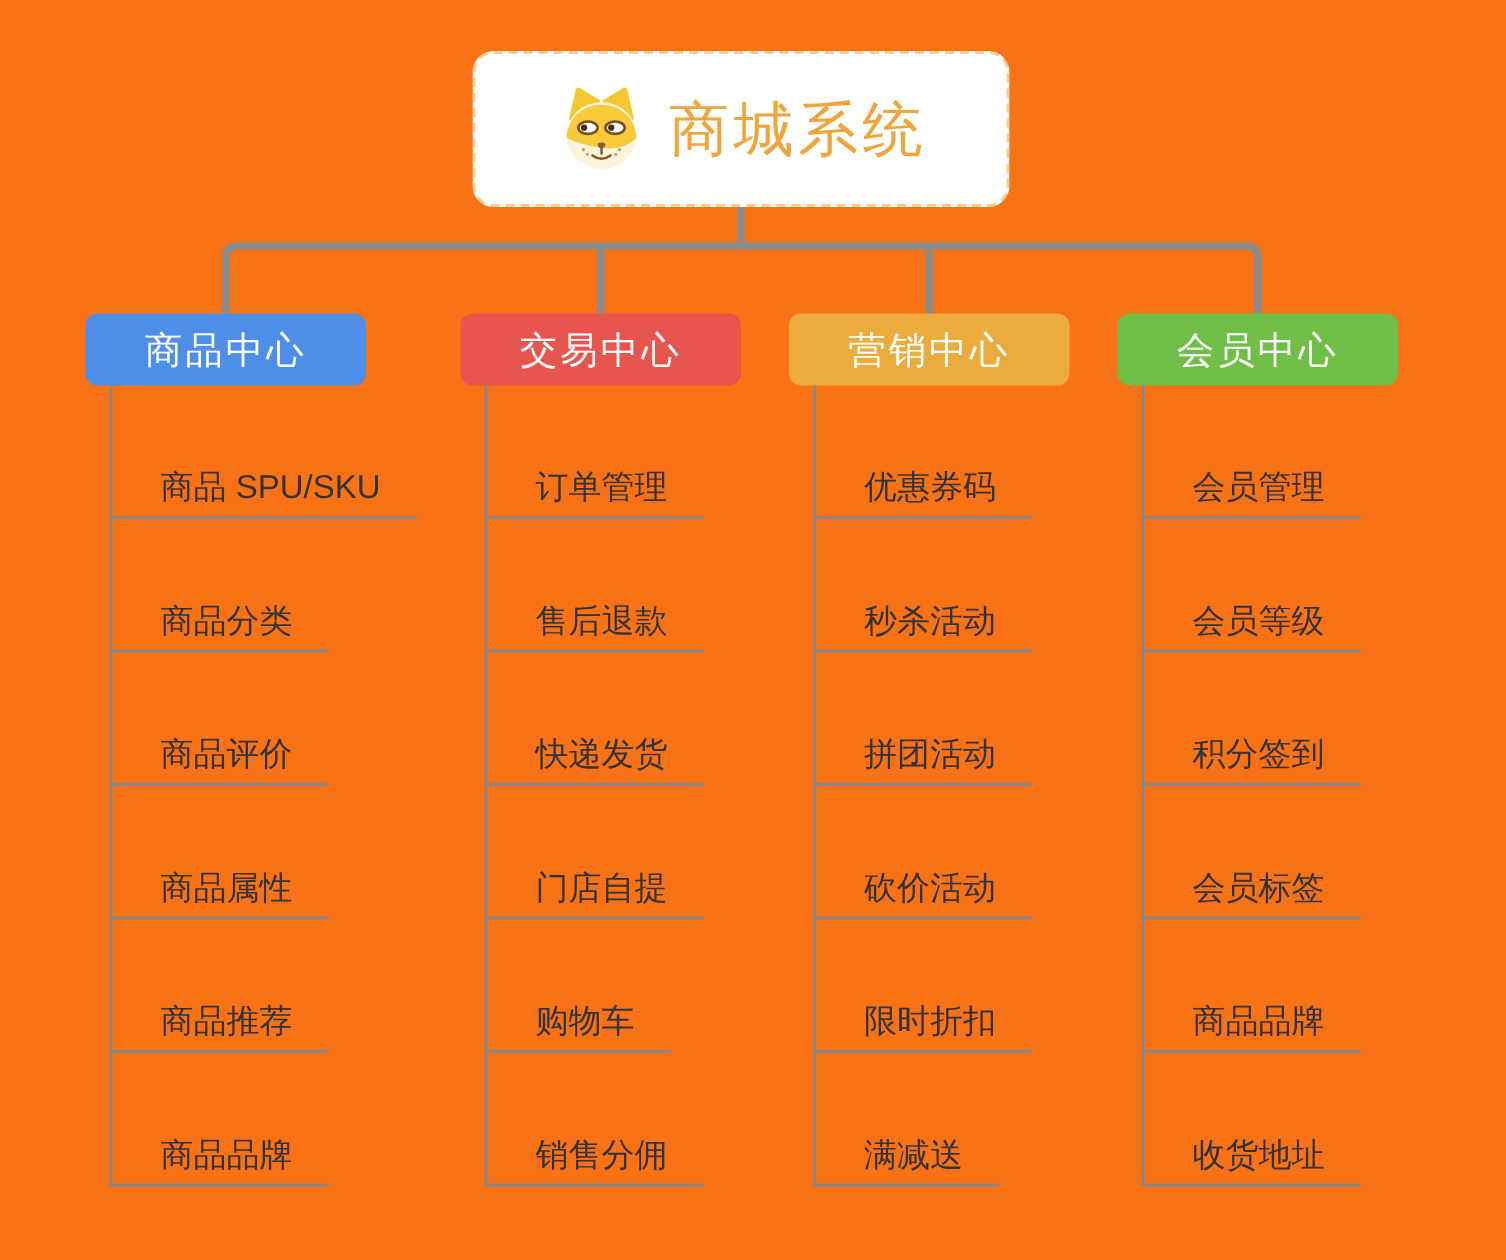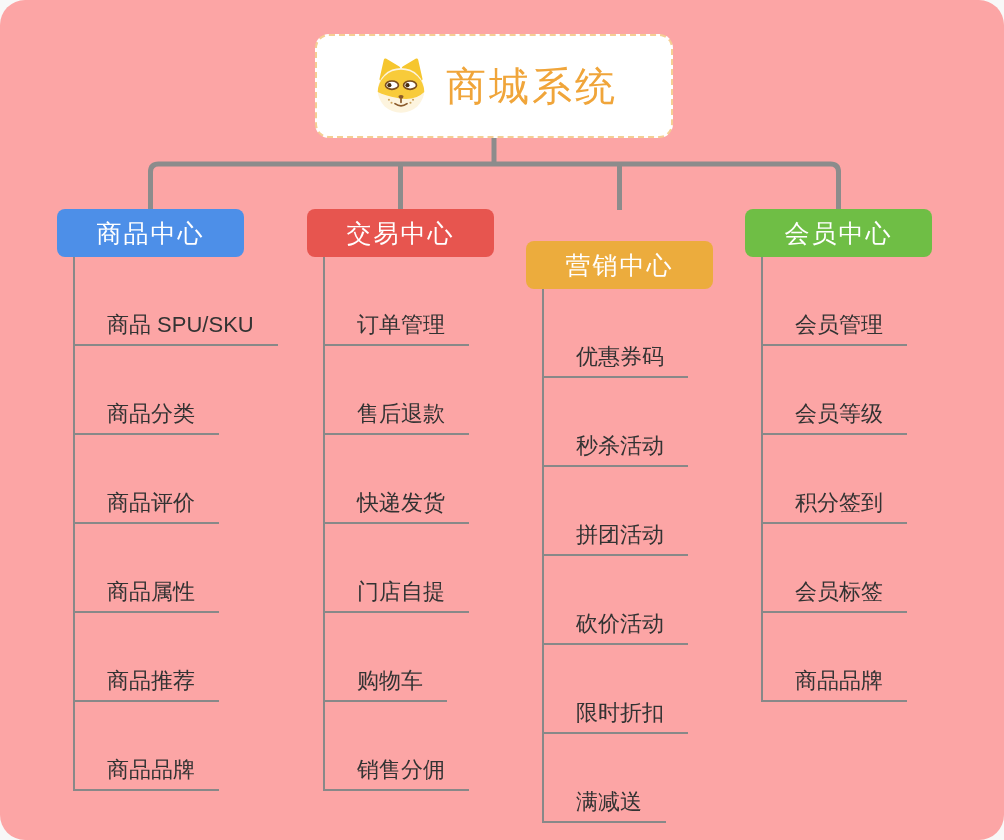--- a/index.html
+++ b/index.html
@@ -4,23 +4,22 @@
 <style>
   html,body{margin:0;padding:0;}
   body{
     font-family:"Liberation Sans","DejaVu Sans",sans-serif;
     background:#f8f8f8;
   }
   .canvas{
     position:relative;
     width:1004px;
     height:840px;
-    background:#fca5a5;
+    background:#f97316;
     overflow:hidden;
-    border-radius:25px;
   }
   
   .connector-layer{
     position:absolute;
     left:0;top:0;
     width:1004px;height:840px;
     pointer-events:none;
   }
   .connector-layer path{
     fill:none;
@@ -49,21 +48,21 @@
     white-space:nowrap;
   }
   .root-icon{width:62px;height:60px;flex:0 0 auto;}
   
   .branch{
     position:absolute;
     top:209px;
   }
   .branch-1{left:57px;}
   .branch-2{left:307px;text-align:center;}
-  .branch-3{left:526px;margin-top:32px;}
+  .branch-3{left:526px;}
   .branch-4{left:745px;}
   .branch-header{
     width:187px;height:48px;
     border-radius:8px;
     display:flex;
     align-items:center;
     justify-content:center;
     color:#ffffff;
     font-size:25px;
     letter-spacing:2px;
@@ -153,16 +152,17 @@
   </div>
 
   <div class="branch branch-4">
     <div class="branch-header" style="background-color: rgb(111, 190, 69);">会员中心</div>
     <div class="branch-items">
       <div class="branch-item">会员管理</div>
       <div class="branch-item">会员等级</div>
       <div class="branch-item">积分签到</div>
       <div class="branch-item">会员标签</div>
       <div class="branch-item">商品品牌</div>
+      <div class="branch-item">收货地址</div>
     </div>
   </div>
 
 </div>
 
 </body></html>

